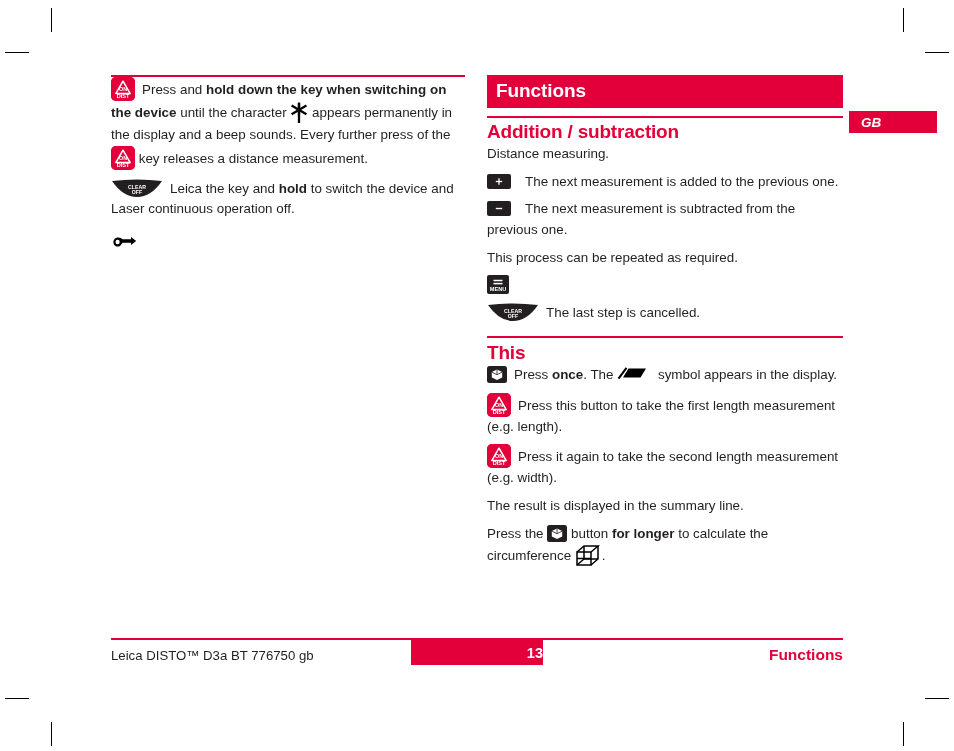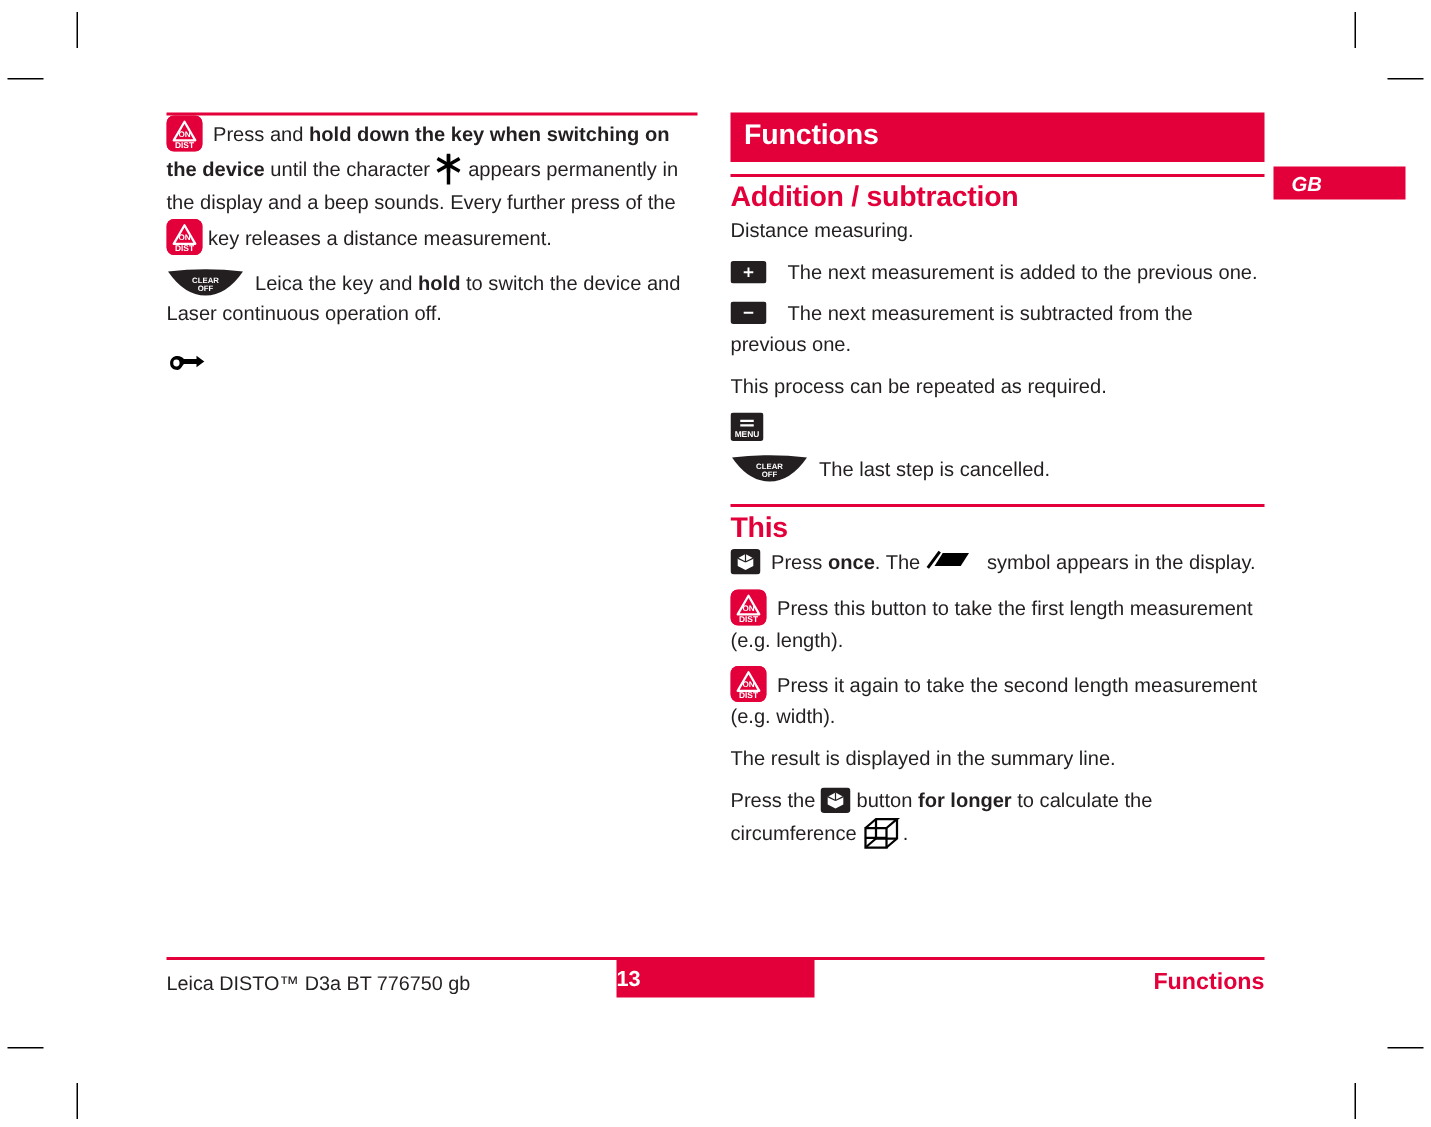--- a/index.html
+++ b/index.html
@@ -131,21 +131,21 @@
     left: 300px;
     top: -6px;
     width: 132px;
     height: 25px;
     background: #e3003a;
     color: #ffffff;
     font-size: 14.5px;
     font-weight: bold;
     display: flex;
     align-items: center;
-    justify-content: flex-start;
+    justify-content: flex-end;
   }
   .footer .fright {
     position: absolute;
     right: 0;
     top: 0;
     font-size: 15.5px;
     font-weight: bold;
     color: #e3003a;
   }
 

